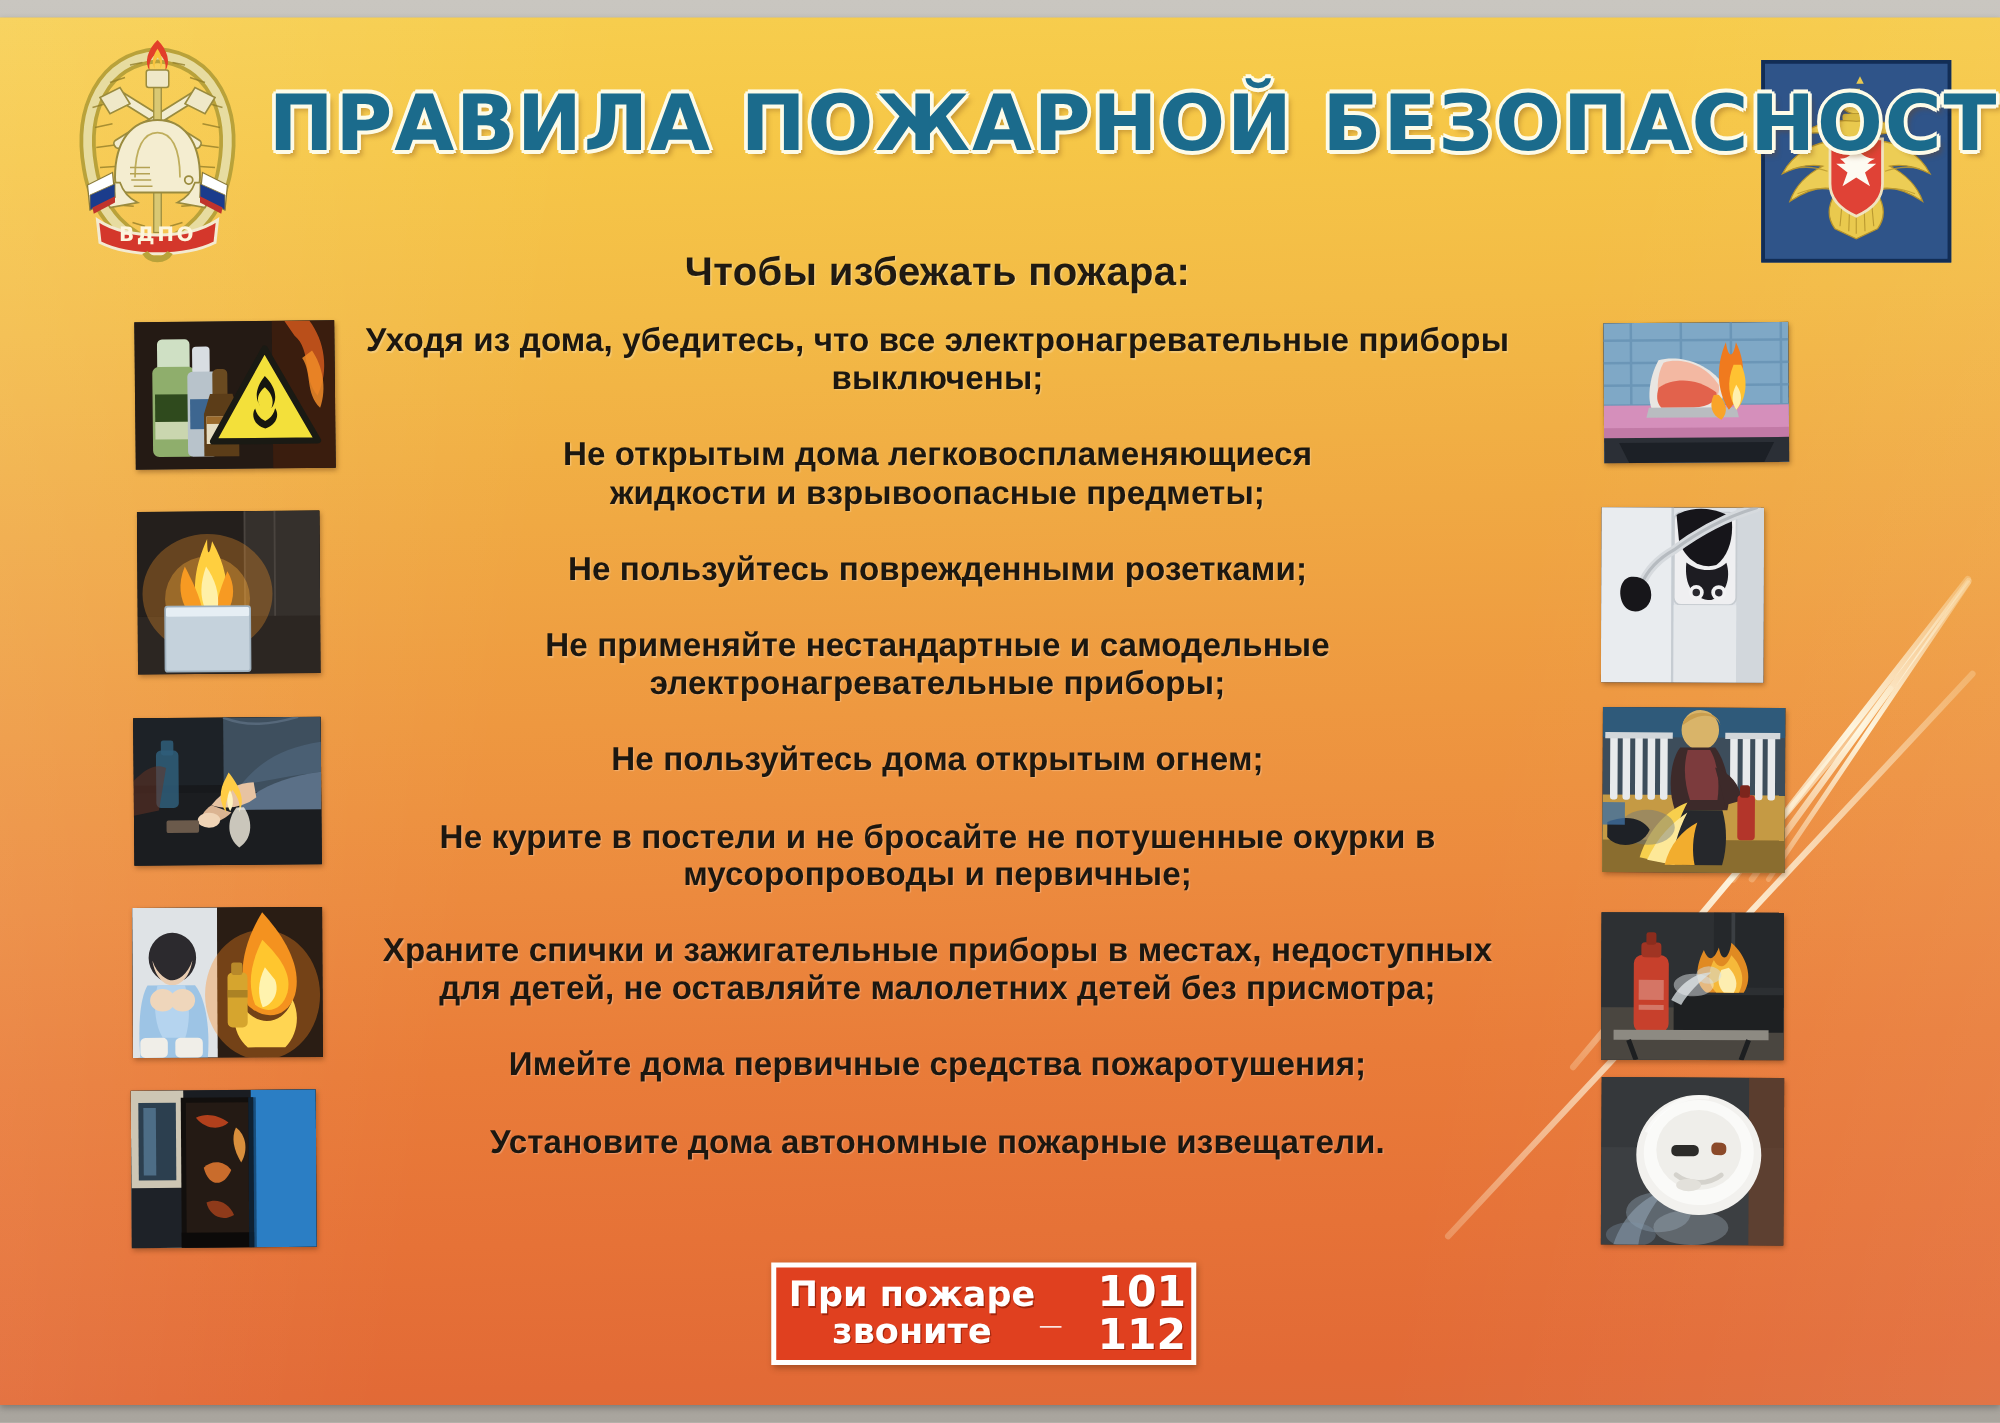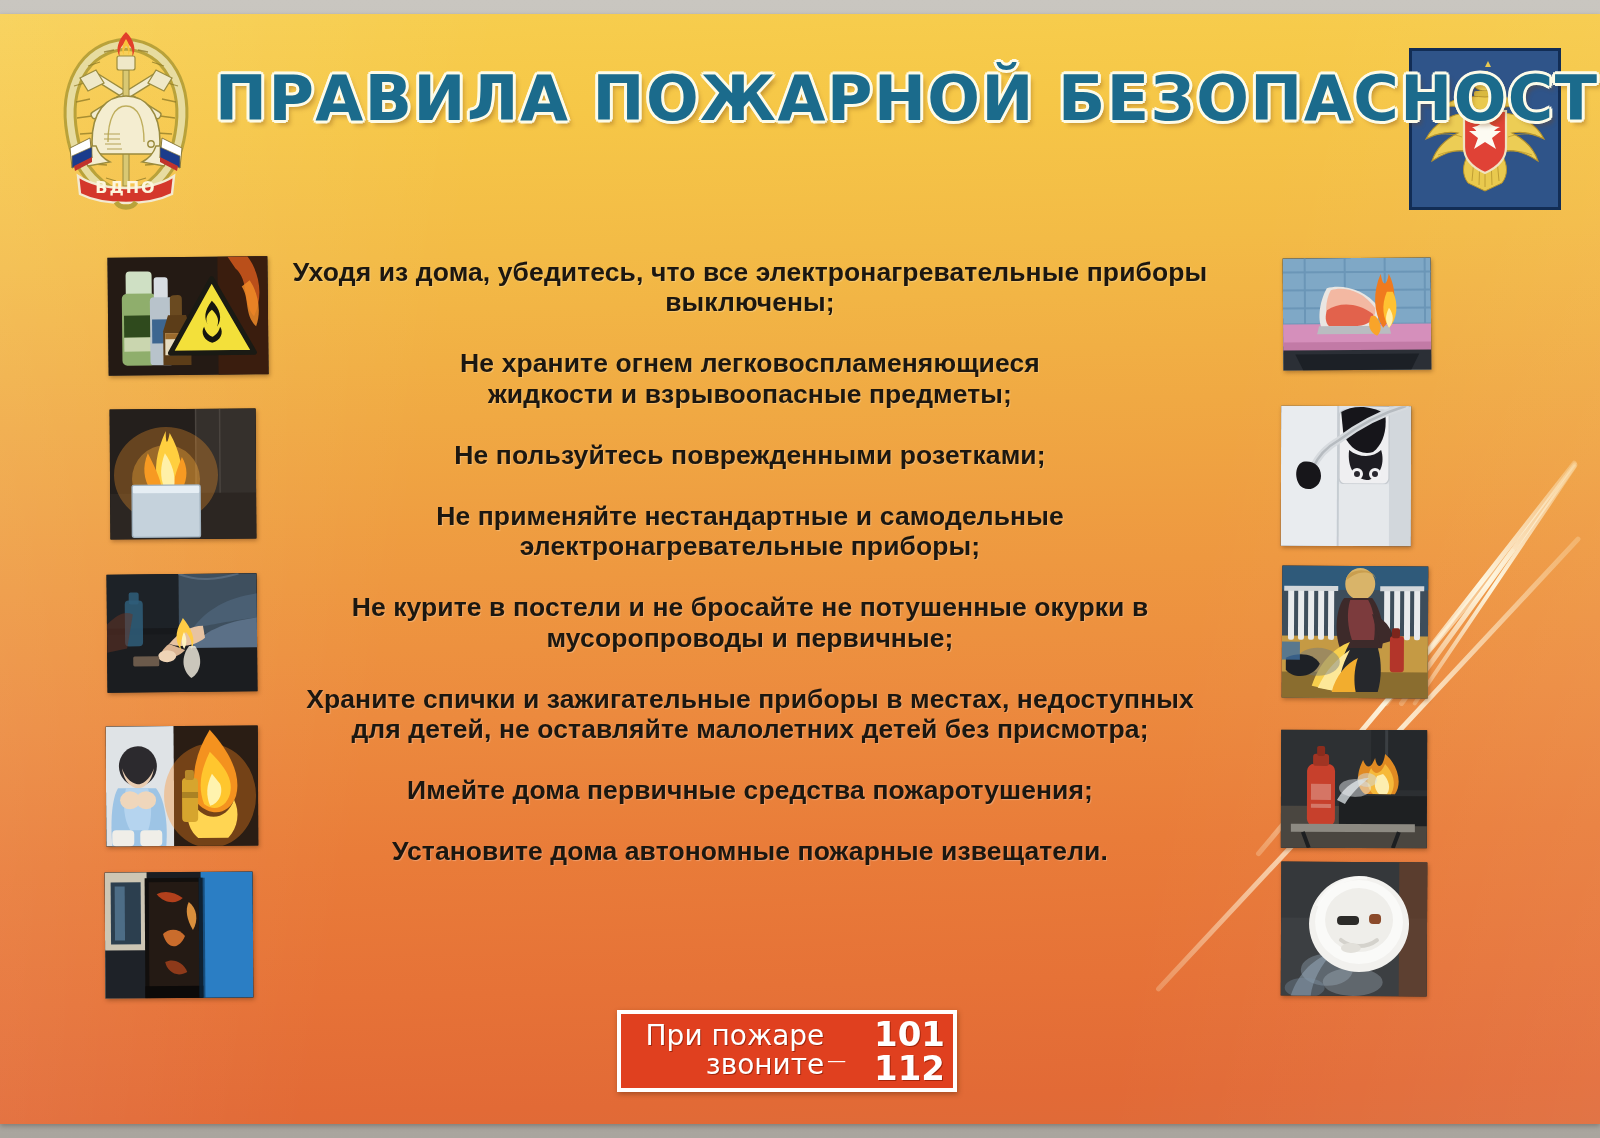--- a/index.html
+++ b/index.html
@@ -118,22 +118,22 @@
     box-shadow:1px 2px 5px rgba(90,40,10,.45);
   }
   #emergency-inner{
     width:100%;height:100%;
     background:#e0401f;
     display:flex;align-items:center;
     box-sizing:border-box;
     padding:0 8px 0 10px;
   }
   #emergency-left{
-    color:#fff;font-weight:normal;font-size:28px;line-height:1.02;
-    text-align:right;
+    color:#fff;font-weight:bold;font-size:28px;line-height:1.02;
+    text-align:center;
     font-family:"DejaVu Sans","Liberation Sans",sans-serif;
     text-shadow:1px 1px 0 rgba(120,20,0,.6);
     flex:1;
   }
   #emergency-dash{
     color:#fff;font-weight:bold;font-size:30px;
     align-self:flex-start;
     margin-top:18px;
     padding:0 4px;
   }
@@ -233,36 +233,40 @@
 
         <path d="M52 60 L94 60 L94 96 C94 110 82 118 73 122 C64 118 52 110 52 96 Z" fill="#e04236" stroke="#f0e3c0" stroke-width="2.2"></path>
 
         <path d="M73 70 L78 80 L89 80 L80 87 L84 98 L73 91 L62 98 L66 87 L57 80 L68 80 Z" fill="#fdfbf2"></path>
         <path d="M73 66 C70 74 64 76 60 76 C66 80 68 86 67 92 C70 86 76 86 79 90 C78 84 82 78 88 76 C82 76 76 73 73 66 Z" fill="#fdfbf2"></path>
       </svg>
     </div>
 
     <div id="title">ПРАВИЛА ПОЖАРНОЙ БЕЗОПАСНОСТИ</div>
 
+    <div id="subtitle">Чтобы избежать пожара:</div>
 
     <div id="rules">
       <div class="rule">
         <div>Уходя из дома, убедитесь, что все электронагревательные приборы</div>
         <div>выключены;</div>
       </div>
       <div class="rule">
-        <div>Не храните огнем легковоспламеняющиеся</div>
+        <div>Не открытым дома легковоспламеняющиеся</div>
         <div>жидкости и взрывоопасные предметы;</div>
       </div>
       <div class="rule">
         <div>Не пользуйтесь поврежденными розетками;</div>
       </div>
       <div class="rule">
         <div>Не применяйте нестандартные и самодельные</div>
         <div>электронагревательные приборы;</div>
+      </div>
+      <div class="rule">
+        <div>Не пользуйтесь дома открытым огнем;</div>
       </div>
       <div class="rule">
         <div>Не курите в постели и не бросайте не потушенные окурки в</div>
         <div>мусоропроводы и первичные;</div>
       </div>
       <div class="rule">
         <div>Храните спички и зажигательные приборы в местах, недоступных</div>
         <div>для детей, не оставляйте малолетних детей без присмотра;</div>
       </div>
       <div class="rule">

